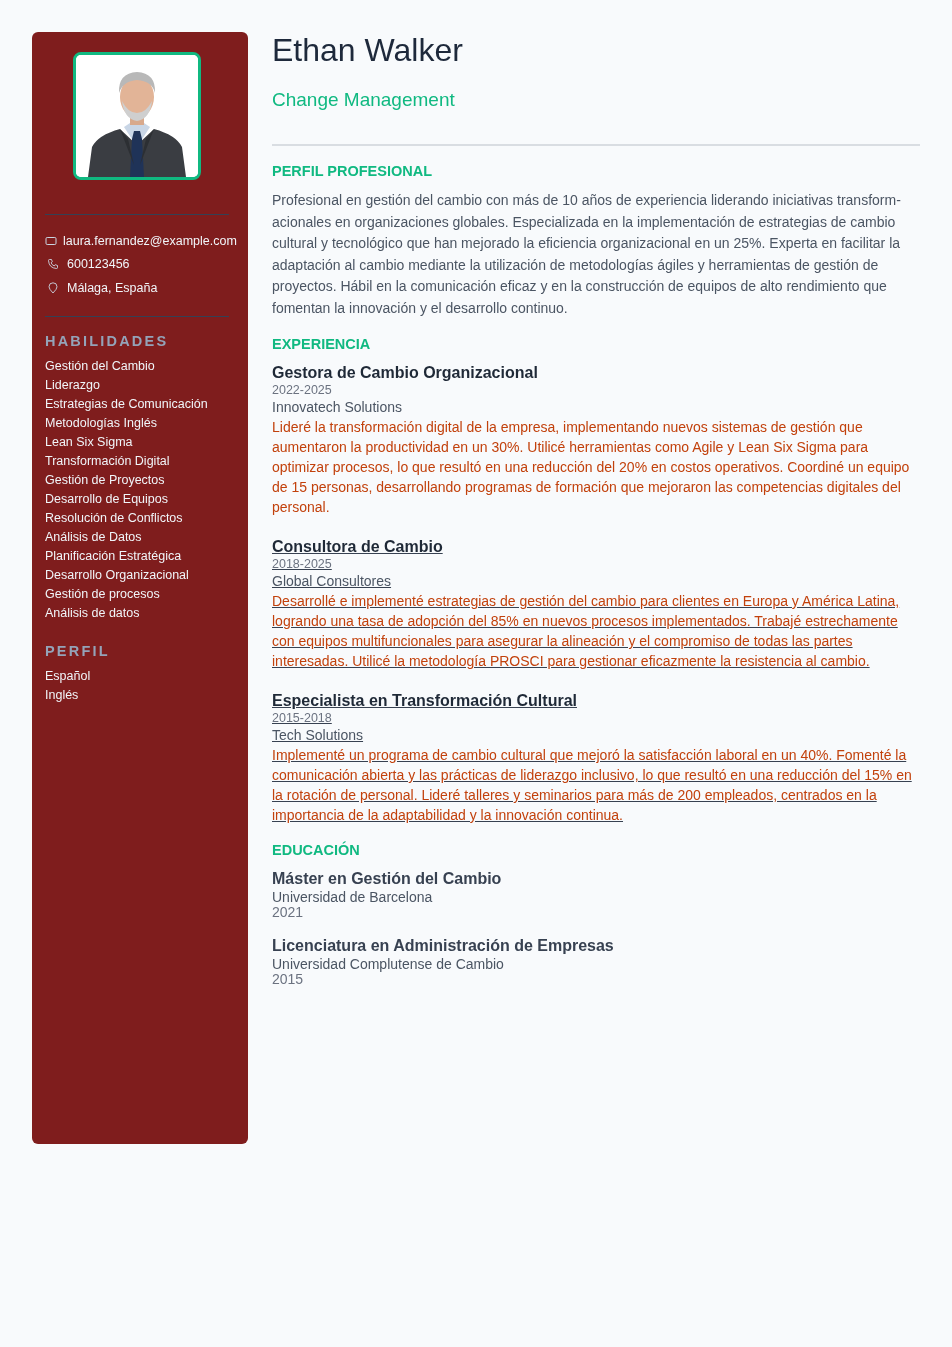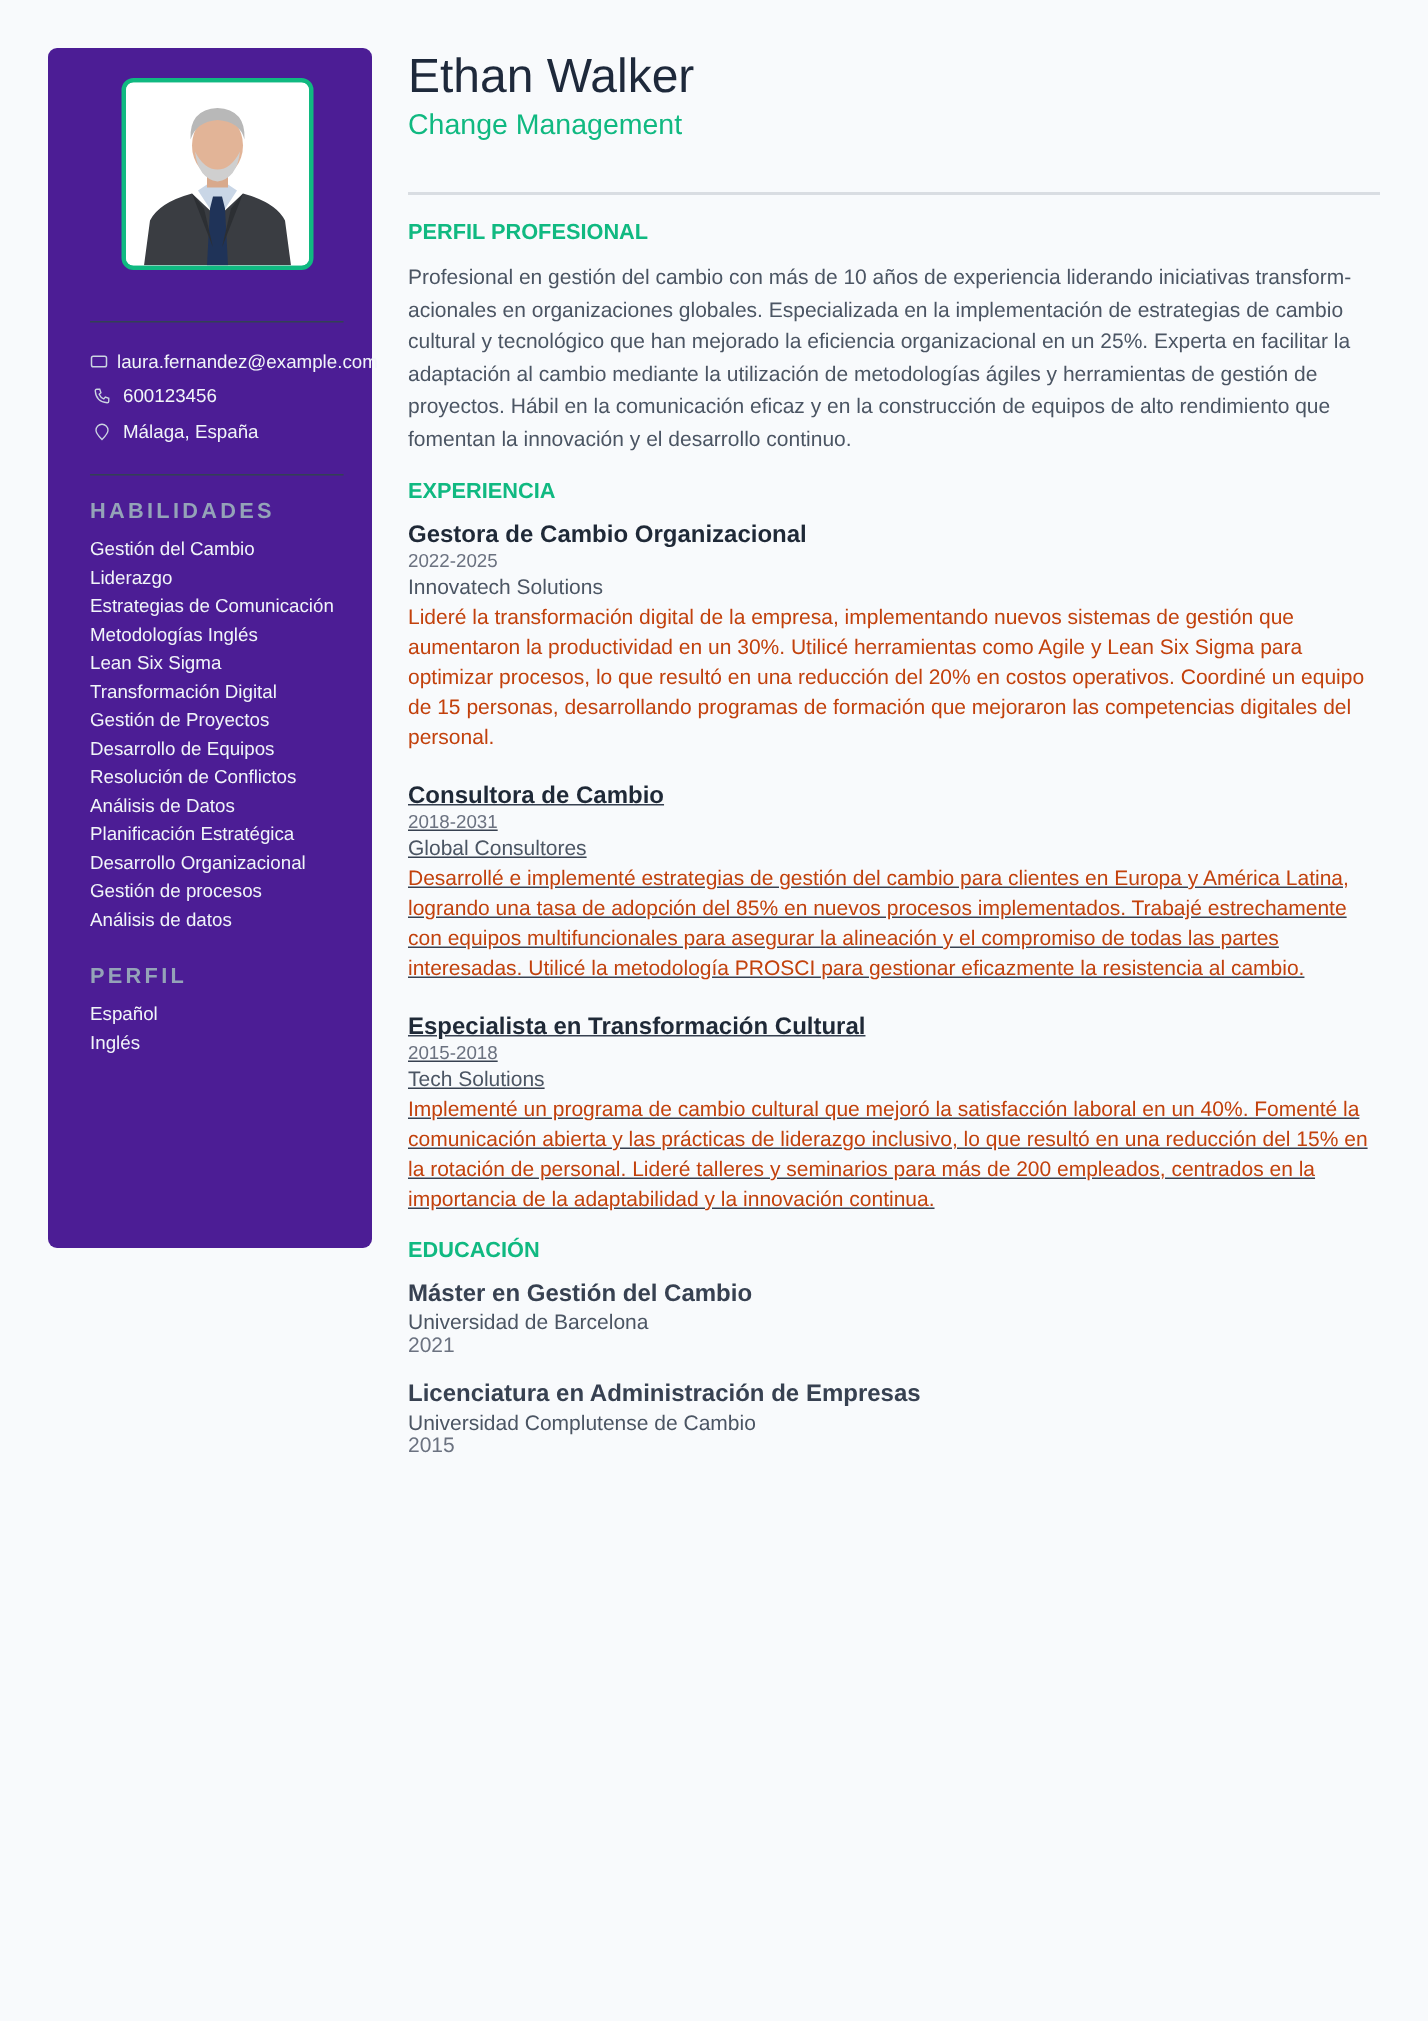--- a/index.html
+++ b/index.html
@@ -1,21 +1,21 @@
 <!DOCTYPE html>
 <html><head>
   <meta charset="utf-8">
   <style>
     * { box-sizing: border-box; margin: 0; padding: 0; }
     html, body { width: 952px; height: 1347px; background: #f8fafc; }
     body { font-family: "Liberation Sans", sans-serif; color: #374151; position: relative; overflow: hidden; }
 
     .sidebar {
-      position: absolute; left: 32px; top: 32px; width: 216px; height: 800px;
-      background: #4c1d95; border-radius: 6px; padding: 20px 19px 0 28px; color: #f1f5f9;
+      position: absolute; left: 32px; top: 32px; width: 216px; height: 1112px;
+      background: #7f1d1d; border-radius: 6px; padding: 20px 19px 0 13px; color: #f1f5f9;
     }
     .photo-wrap {
       width: 128px; height: 128px; margin: 0 auto; border: 3px solid #10b981;
       border-radius: 8px; background: #ffffff; overflow: hidden; position: relative;
     }
     .photo-wrap svg { display: block; width: 100%; height: 100%; }
     .divider { height: 1px; background: #334155; margin: 0; }
     .divider.top { margin-top: 34px; }
     .contact-list { padding: 14px 0 16px 0; }
     .contact-item {
@@ -28,21 +28,21 @@
     .side-heading {
       font-size: 14.5px; font-weight: bold; letter-spacing: 2.2px; color: #94a3b8;
       margin-top: 16px; margin-bottom: 8px;
     }
     .side-list { list-style: none; }
     .side-list li { font-size: 12.5px; line-height: 19px; color: #f1f5f9; }
     .side-heading.lang { margin-top: 20px; }
 
     .main { position: absolute; left: 272px; top: 32px; width: 648px; }
     .name { font-size: 32px; color: #1e293b; line-height: 36px; font-weight: normal; }
-    .title { font-size: 19px; color: #10b981; margin-top: 4px; line-height: 24px; }
+    .title { font-size: 19px; color: #10b981; margin-top: 20px; line-height: 24px; }
     .hr { height: 2px; background: #d9dde2; margin-top: 32px; }
     .section-title { font-size: 14.5px; font-weight: bold; color: #10b981; margin-top: 16px; line-height: 18px; }
     .summary { font-size: 14px; line-height: 21.5px; color: #4b5563; margin-top: 10px; }
 
     .job { margin-top: 10px; }
     .job + .job { margin-top: 20px; text-decoration: underline; }
     .job-head { display: flex; justify-content: space-between; align-items: flex-start; flex-direction: column; }
     .job-title { font-size: 16px; font-weight: bold; color: #1f2937; line-height: 20px; }
     .job-date { font-size: 12.5px; color: #6b7280; }
     .job-company { font-size: 14px; color: #4b5563; line-height: 20px; }
@@ -155,21 +155,21 @@
         <div class="job-title">Gestora de Cambio Organizacional</div>
         <div class="job-date">2022-2025</div>
       </div>
       <div class="job-company">Innovatech Solutions</div>
       <p class="job-desc">Lideré la transformación digital de la empresa, implementando nuevos sistemas de gestión que aumentaron la productividad en un 30%. Utilicé herramientas como Agile y Lean Six Sigma para optimizar procesos, lo que resultó en una reducción del 20% en costos operativos. Coordiné un equipo de 15 personas, desarrollando programas de formación que mejoraron las competencias digitales del personal.</p>
     </div>
 
     <div class="job">
       <div class="job-head">
         <div class="job-title">Consultora de Cambio</div>
-        <div class="job-date">2018-2031</div>
+        <div class="job-date">2018-2025</div>
       </div>
       <div class="job-company">Global Consultores</div>
       <p class="job-desc">Desarrollé e implementé estrategias de gestión del cambio para clientes en Europa y América Latina, logrando una tasa de adopción del 85% en nuevos procesos implementados. Trabajé estrechamente con equipos multifuncionales para asegurar la alineación y el compromiso de todas las partes interesadas. Utilicé la metodología PROSCI para gestionar eficazmente la resistencia al cambio.</p>
     </div>
 
     <div class="job">
       <div class="job-head">
         <div class="job-title">Especialista en Transformación Cultural</div>
         <div class="job-date">2015-2018</div>
       </div>

